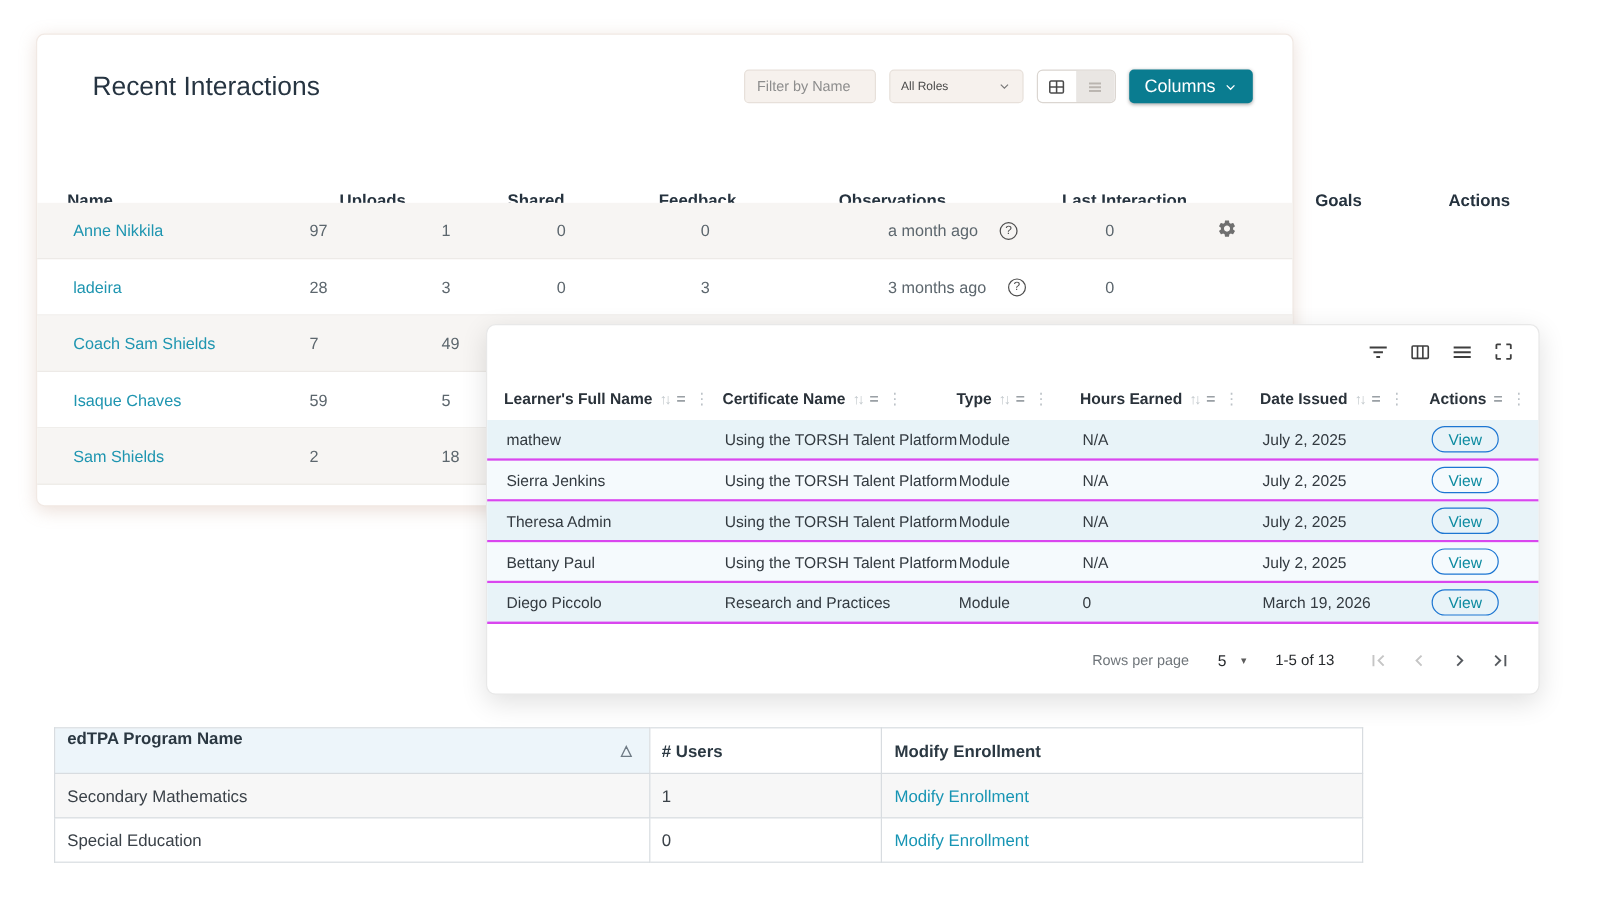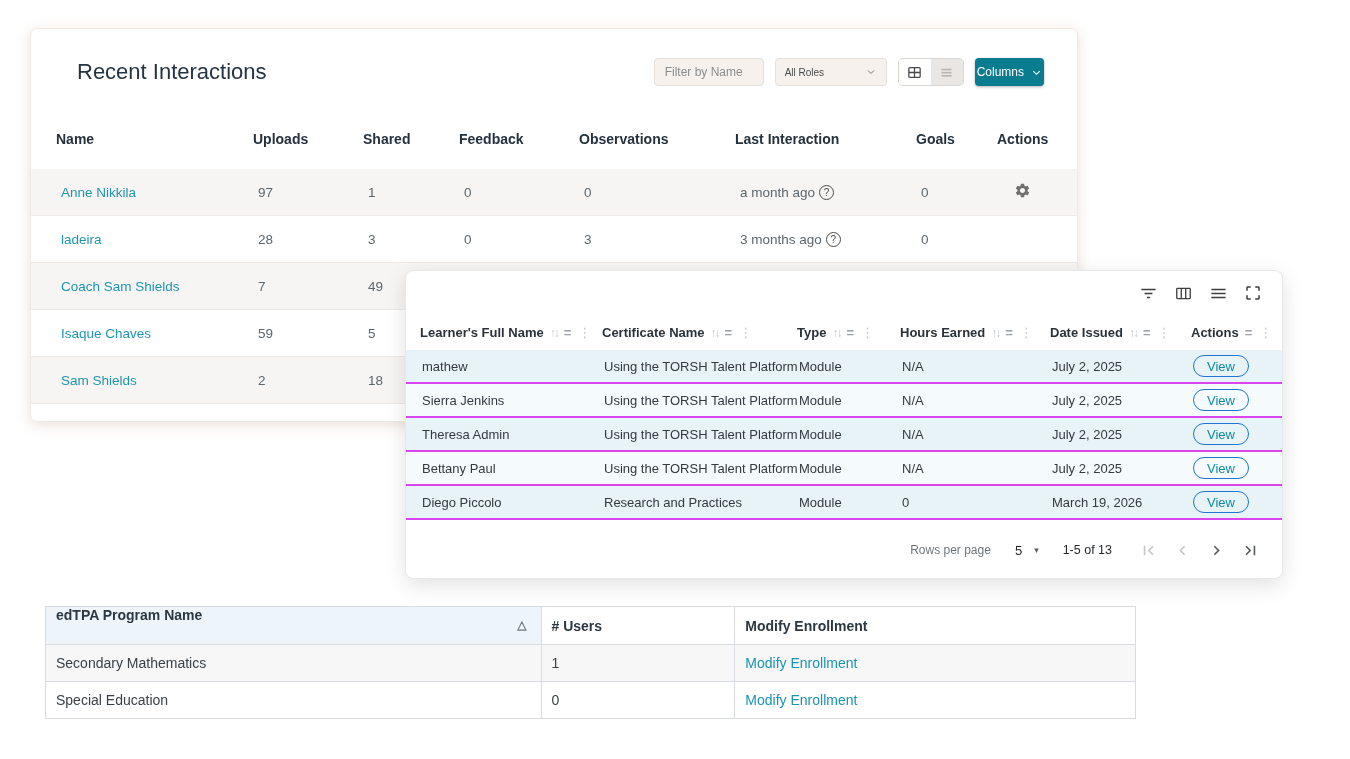--- a/index.html
+++ b/index.html
@@ -44,40 +44,40 @@
     display: flex; border: 1px solid #dbd6d1; border-radius: 5px;
     overflow: hidden; width: 66px;
   }
   .vt-btn {
     flex: 1; border: none; display: flex; align-items: center; justify-content: center;
     background: #e9e6e3; cursor: pointer; padding: 0;
   }
   .vt-btn.active { background: #ffffff; box-shadow: 1px 0 2px rgba(0,0,0,0.12); }
   .columns-btn {
     background: #0a7c90; color: #fff; border: none; border-radius: 4px;
-    padding: 0 2px; font-size: 12px; display: flex; align-items: center; gap: 7px;
+    padding: 0 13px; font-size: 15px; display: flex; align-items: center; gap: 7px;
     cursor: pointer; box-shadow: 0 1px 3px rgba(0,0,0,0.3);
     font-family: "Liberation Sans", sans-serif;
   }
   .p1-headerrow {
-    position: absolute; left: 0; right: 0; top: 92px; height: 36px;
+    position: absolute; left: 0; right: 0; top: 120px; height: 36px;
     display: grid; grid-template-columns: 197px 110px 96px 120px 156px 181px 81px 1fr;
     padding: 0 25px; align-items: center;
-    font-size: 14px; font-weight: bold; color: #25323e;
+    font-size: 14px; font-weight: bold; color: #25323e; gap: 30px;
   }
   .p1-rows { position: absolute; left: 0; right: 0; top: 140px; }
   .p1-row {
     display: grid; grid-template-columns: 197px 110px 96px 120px 156px 181px 81px 1fr;
     padding: 0 30px; height: 47px; align-items: center;
     font-size: 13.5px; color: #5c666d;
     border-bottom: 1px solid #edeae7;
   }
   .p1-row:nth-child(odd) { background: #f7f5f3; }
   .p1-link { color: #1e95b0; text-decoration: none; cursor: pointer; }
-  .li-cell { display: flex; align-items: center; gap: 4px; }
+  .li-cell { display: flex; align-items: center; gap: 18px; }
   .qmark {
     width: 15px; height: 15px; border: 1.3px solid #4c4c4c; border-radius: 50%;
     display: inline-flex; align-items: center; justify-content: center;
     font-size: 10px; color: #4c4c4c; cursor: pointer; flex: none;
   }
   .gear-btn { background: none; border: none; cursor: pointer; padding: 0; margin-left: 12px; line-height: 0; }
 
   
   .gridpanel {
     position: absolute; left: 405px; top: 270px; width: 878px; height: 309px;

